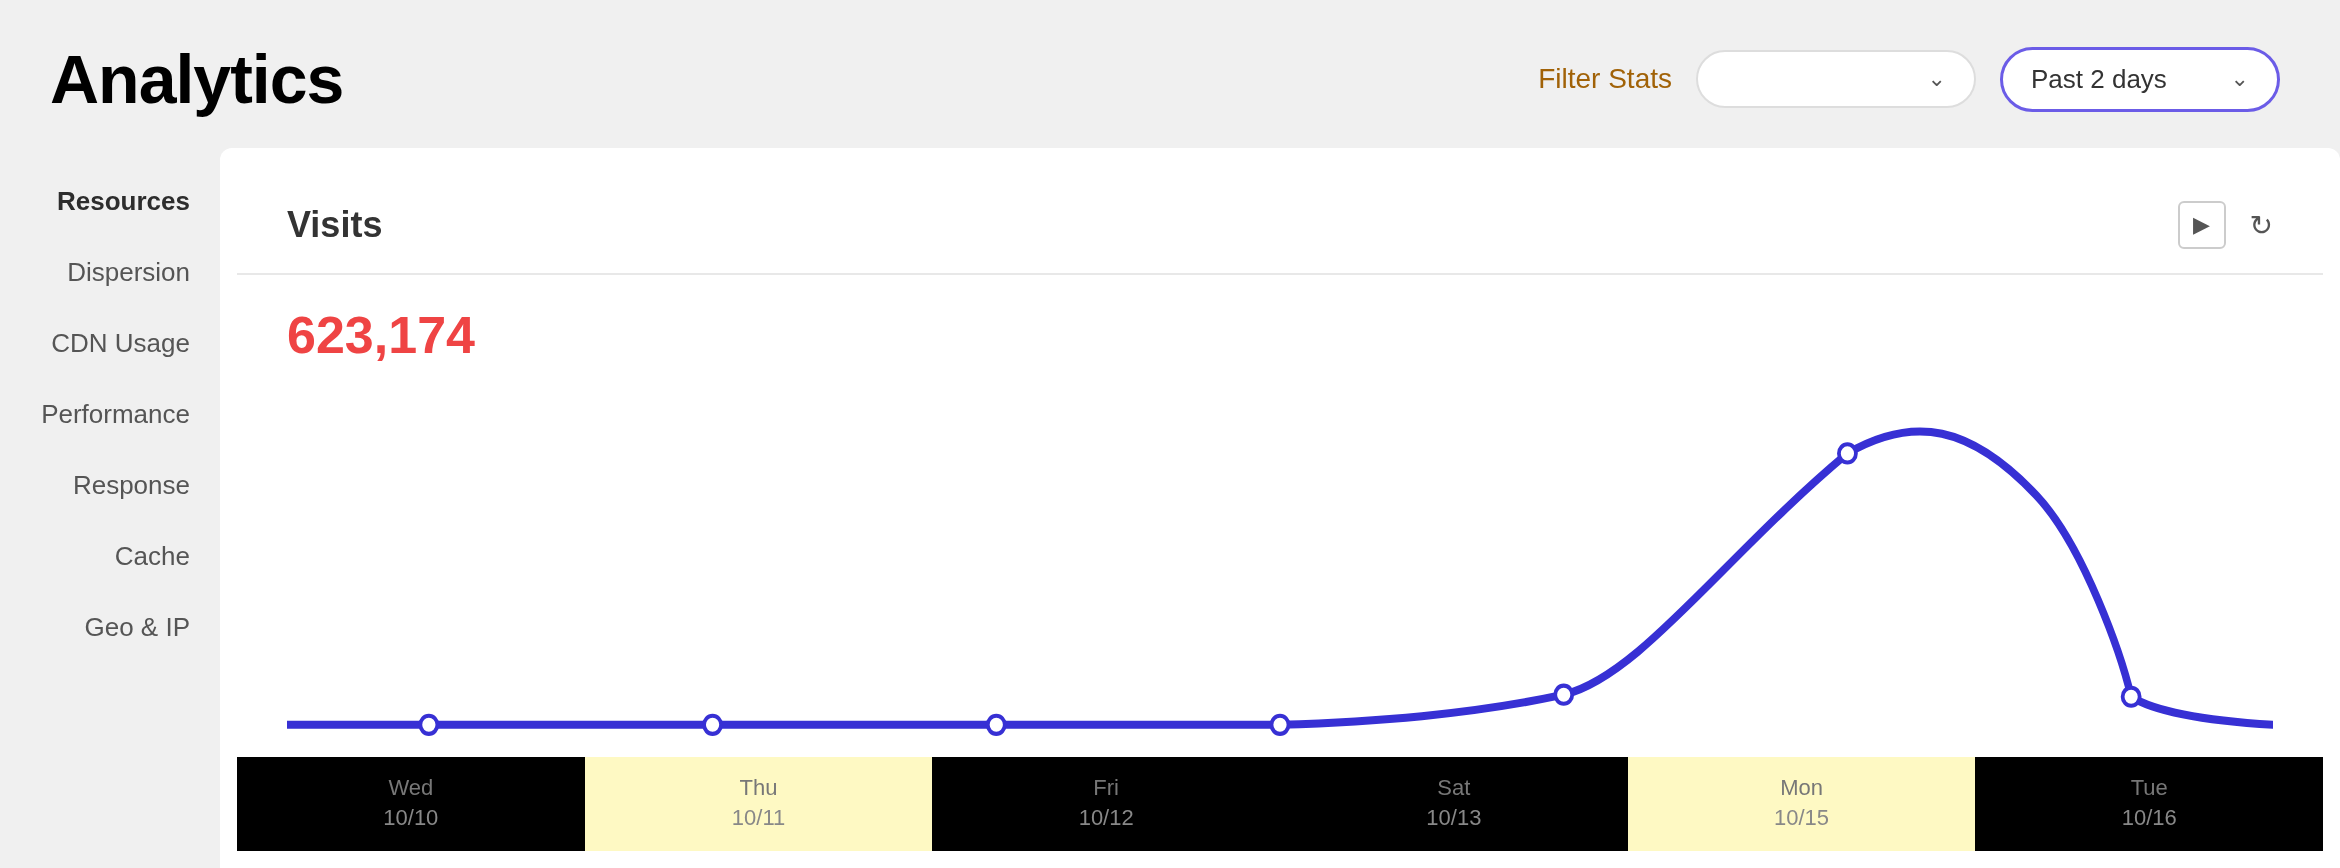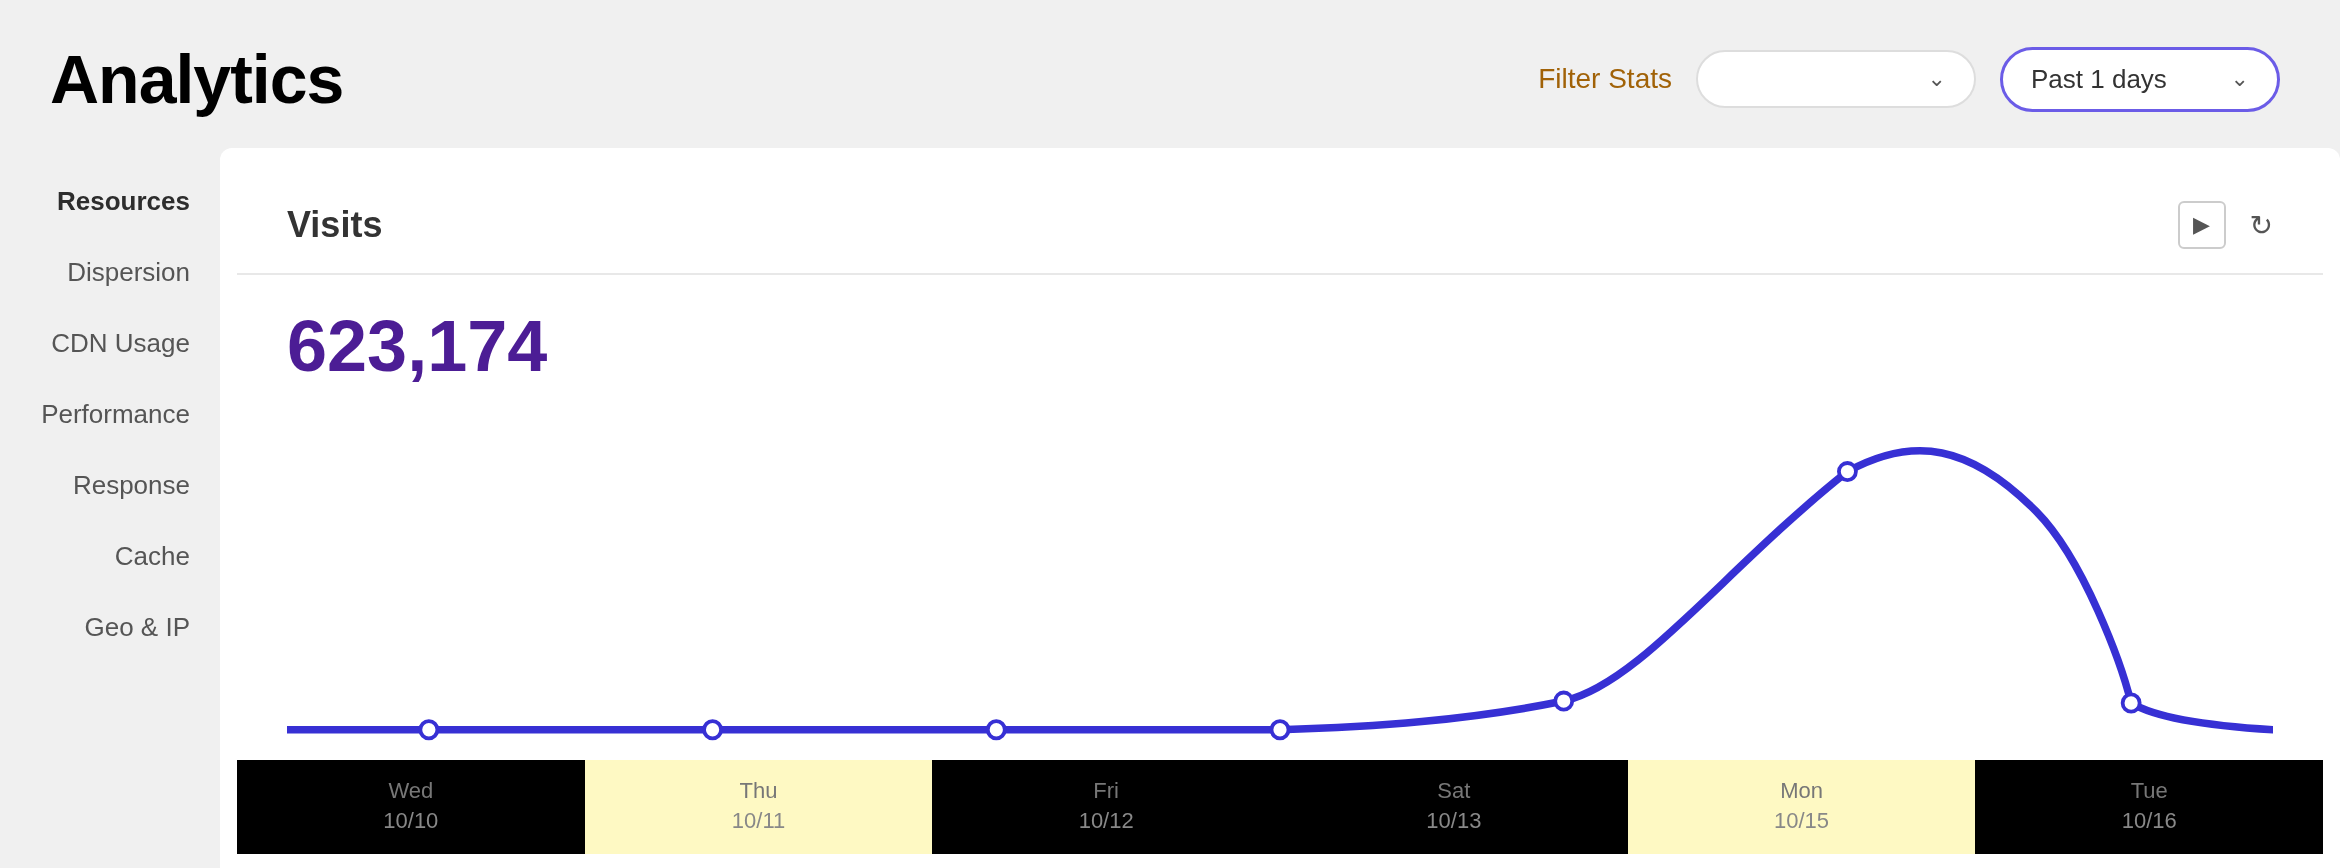--- a/index.html
+++ b/index.html
@@ -156,23 +156,23 @@
     }
 
     .chart-body {
       flex: 1;
       padding: 30px 50px 0 50px;
       display: flex;
       flex-direction: column;
     }
 
     .metric-value {
-      font-size: 72px;
+      font-size: 52px;
       font-weight: 700;
-      color: #4c1d95;
+      color: #ef4444;
       margin-bottom: 10px;
     }
 
     .chart-area {
       flex: 1;
       position: relative;
       overflow: hidden;
     }
 
     .chart-svg {
@@ -220,21 +220,21 @@
 
   <div class="header">
     <h1 class="page-title">Analytics</h1>
     <div class="header-controls">
       <span class="filter-label">Filter Stats</span>
       <div class="dropdown">
         <span class="dropdown-text"></span>
         <span class="chevron-icon">⌄</span>
       </div>
       <div class="dropdown active">
-        <span class="dropdown-text">Past 1 days</span>
+        <span class="dropdown-text">Past 2 days</span>
         <span class="chevron-icon">⌄</span>
       </div>
     </div>
   </div>
 
   <div class="main-content">
 
     <nav class="sidebar">
       <div class="sidebar-item active">
         <span>Resources</span>

